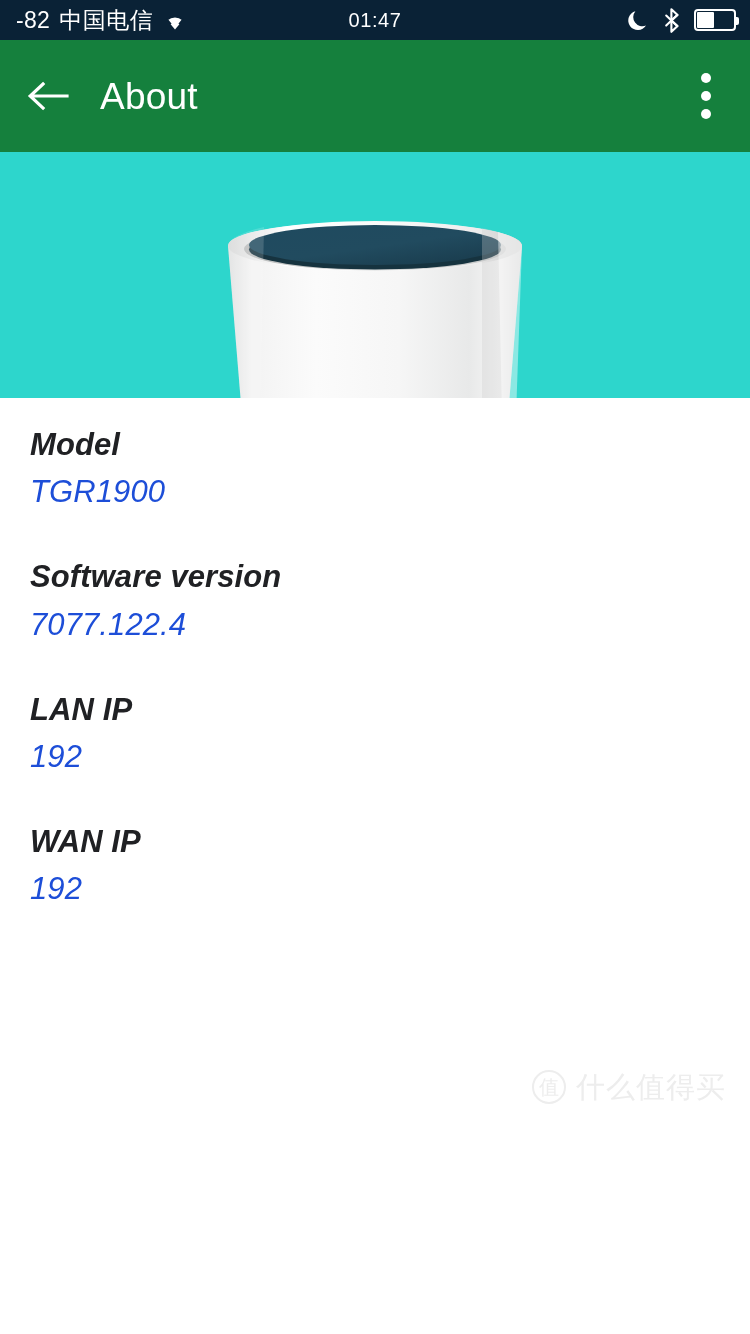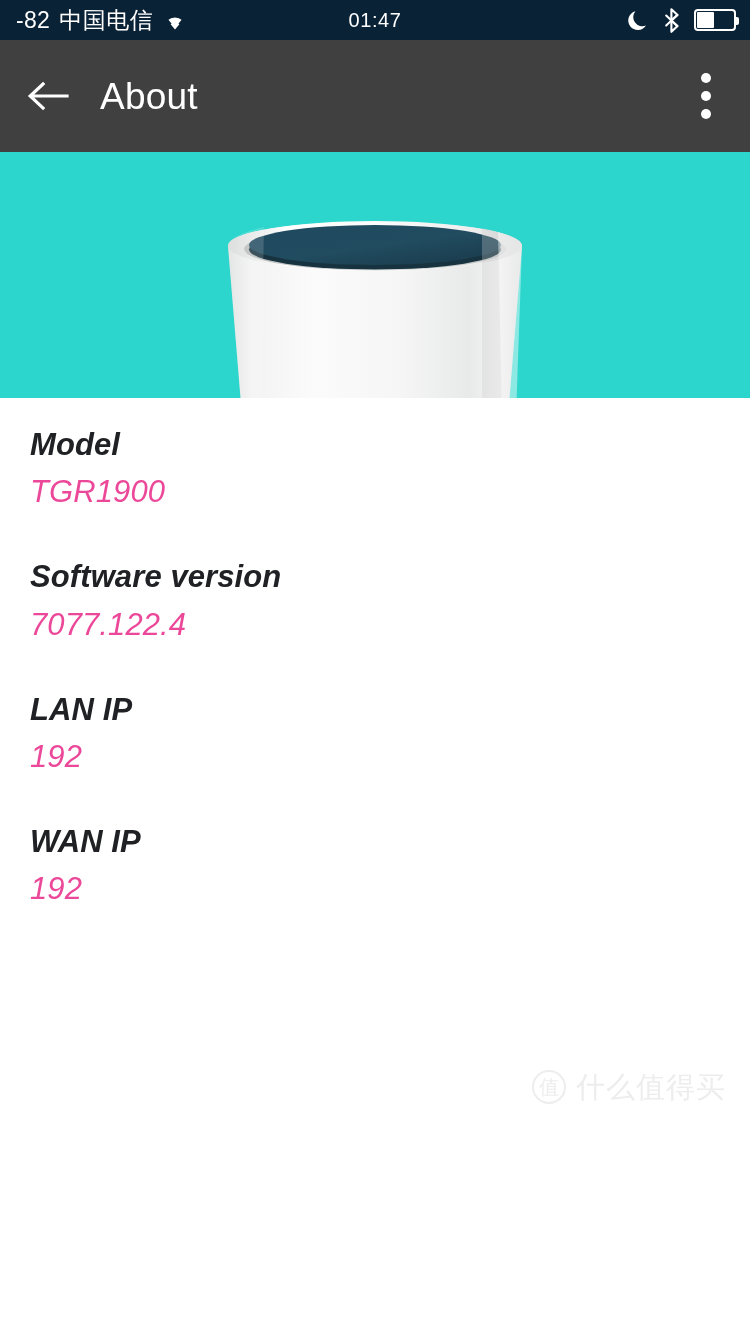--- a/index.html
+++ b/index.html
@@ -103,21 +103,21 @@
     background: #ffffff;
     border-radius: 1px;
   }
 
   
   .appbar {
     position: absolute;
     top: 40px; left: 0;
     width: 750px;
     height: 112px;
-    background: #404040;
+    background: #15803d;
     display: flex;
     align-items: center;
   }
   .back-btn {
     width: 96px;
     height: 112px;
     display: flex;
     align-items: center;
     justify-content: center;
     flex: 0 0 auto;
@@ -188,21 +188,21 @@
     font-style: italic;
   }
   .info-label {
     color: #202124;
     font-size: 31px;
     font-weight: 700;
     line-height: 1.2;
     letter-spacing: 0.1px;
   }
   .info-value {
-    color: #ec4899;
+    color: #1d4ed8;
     font-size: 31px;
     font-weight: 400;
     line-height: 1.2;
     letter-spacing: 0.1px;
     margin-top: 10px;
   }
 
   
   .watermark {
     position: absolute;

